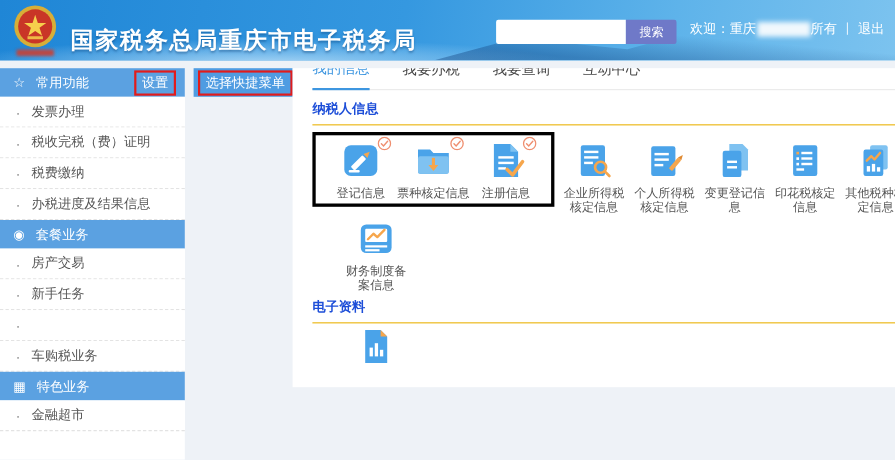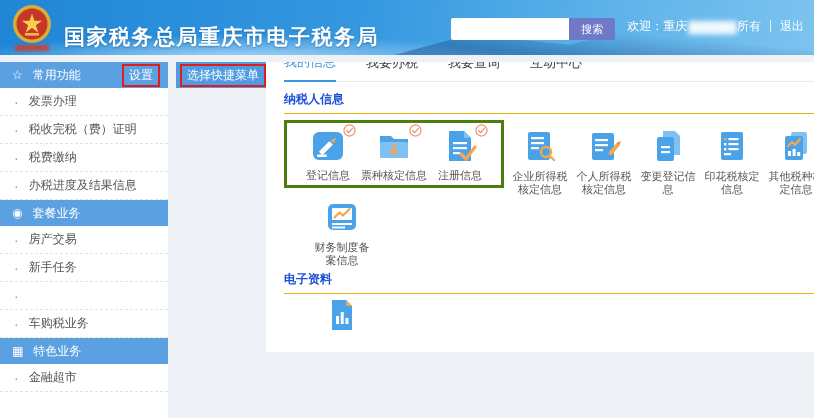--- a/index.html
+++ b/index.html
@@ -38,21 +38,21 @@
   .main-panel { background:#fff; height:290px; overflow:hidden; padding:0 14px 0 18px; flex:none; }
 
   
   .tabs { display:flex; align-items:flex-end; height:20px; border-bottom:1px solid #e9e9e9; }
   .tab { margin-right:30px; font-size:13px; color:#444; padding-bottom:9px; cursor:pointer; }
   .tab.active { color:#3d96e0; border-bottom:2px solid #3d96e0; margin-bottom:-1px; }
 
   
   .section-title { margin-top:9px; font-size:12px; font-weight:bold; color:#1d4ed8; padding-bottom:5px; border-bottom:1px solid #eab308; }
   .icon-row { display:flex; align-items:flex-start; margin-top:6px; }
-  .highlight-box { border:3px solid #4d7c0f; display:flex; padding:4px 8px 2px 8px; margin-right:4px;font-family:Liberation Mono, monospace; }
+  .highlight-box { border:3px solid #000000; display:flex; padding:4px 8px 2px 8px; margin-right:4px; }
   .icon-item { width:64px; text-align:center; position:relative; cursor:pointer; flex:none; }
   .hl .icon-item { width:66px; }
   .plain-offset { margin-top:7px; }
   .icon-item svg.tile { width:38px; height:38px; display:block; margin:0 auto; }
   .icon-label { font-size:11px; color:#555; line-height:13px; margin-top:5px; }
   .badge { position:absolute; top:-3px; right:5px; width:13px; height:13px; }
   .row2 { margin-left:26px; margin-top:2px; }
 
   
   .panel-footer { height:40px; background:#fff; border-top:1px solid #ececec; display:flex; align-items:center; justify-content:center; flex:none; }

